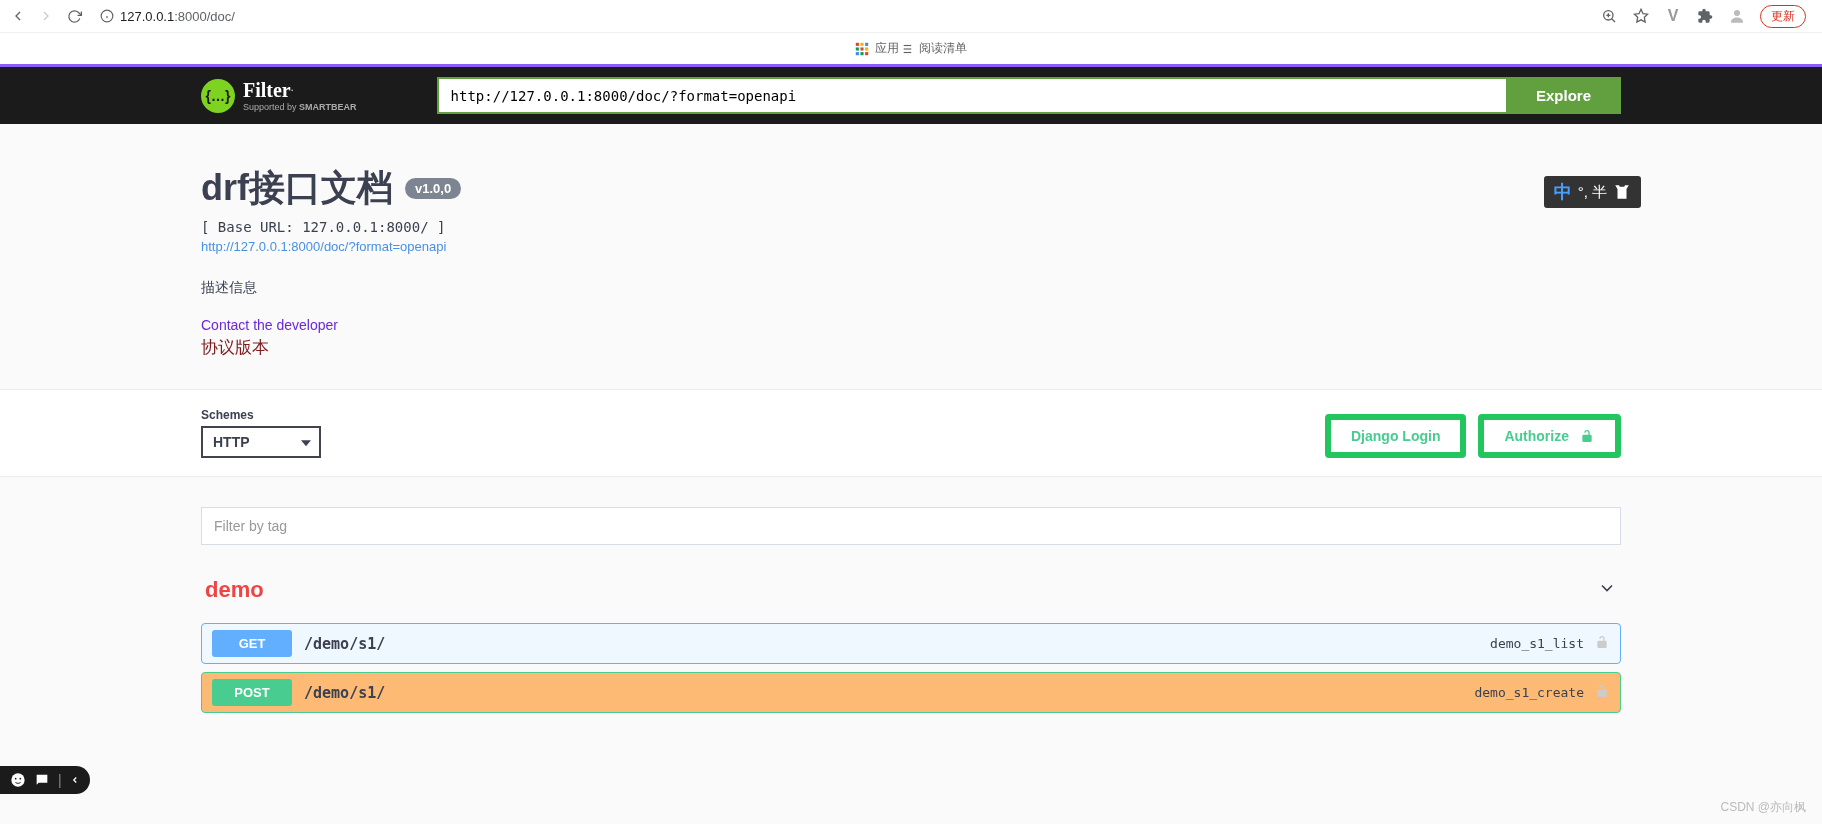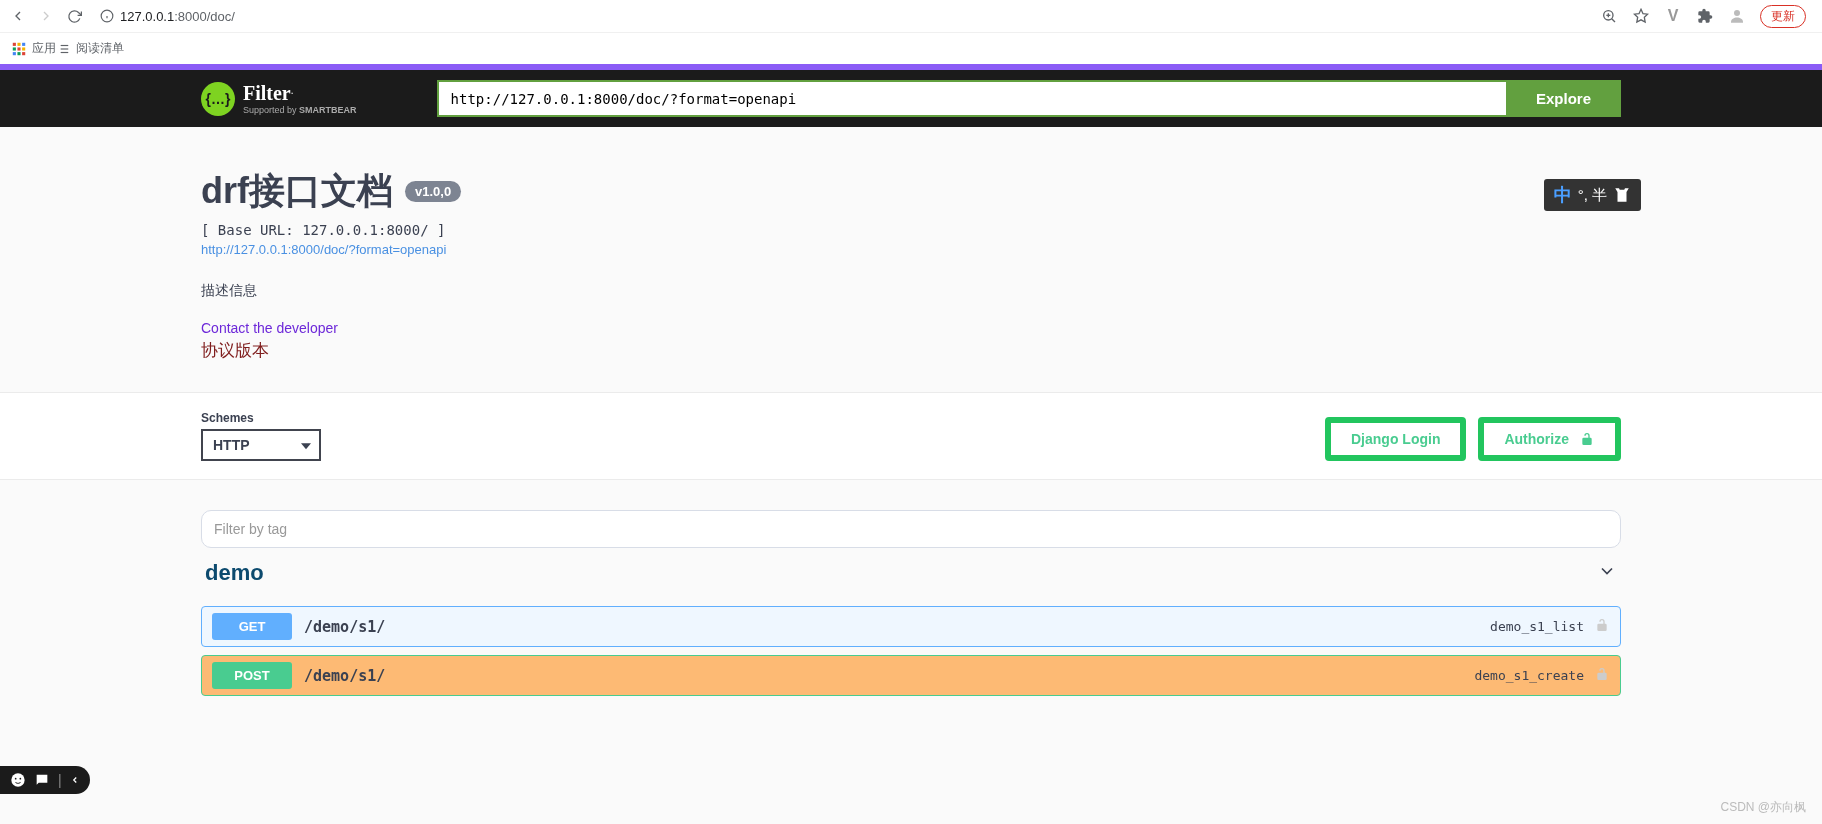--- a/index.html
+++ b/index.html
@@ -1,29 +1,29 @@
 <!DOCTYPE html>
 <html><head>
   <meta charset="utf-8">
   <style>
     * { margin: 0; padding: 0; box-sizing: border-box; }
     body { font-family: -apple-system, BlinkMacSystemFont, "Segoe UI", sans-serif; background: #fafafa; color: #3b4151; }
     
     
-    .browser-chrome { background: #fff; border-bottom: 6px solid #8b5cf6; }
+    .browser-chrome { background: #fff; border-bottom: 3px solid #8b5cf6; }
     .browser-toolbar { display: flex; align-items: center; padding: 4px 8px; gap: 8px; height: 32px; }
     .nav-btn { width: 20px; height: 20px; display: flex; align-items: center; justify-content: center; color: #5f6368; cursor: pointer; }
     .nav-btn.disabled { color: #ccc; }
     .url-bar { flex: 0 0 auto; display: flex; align-items: center; gap: 6px; padding: 0 8px; font-size: 13px; color: #5f6368; }
     .url-bar .host { color: #202124; }
     .chrome-spacer { flex: 1; }
     .chrome-icons { display: flex; align-items: center; gap: 14px; padding-right: 8px; }
     .chrome-icon { width: 18px; height: 18px; display: flex; align-items: center; justify-content: center; color: #5f6368; }
     .update-btn { color: #d93025; border: 1px solid #d93025; border-radius: 12px; padding: 2px 10px; font-size: 12px; }
-    .bookmarks-bar { display: flex; align-items: center; justify-content: flex-start; padding: 4px 12px; height: 32px; border-top: 1px solid #f0f0f0; }
+    .bookmarks-bar { display: flex; align-items: center; justify-content: center; padding: 4px 12px; height: 32px; border-top: 1px solid #f0f0f0; }
     .bookmark-item { display: flex; align-items: center; gap: 6px; font-size: 12px; color: #5f6368; }
     .apps-icon { width: 14px; height: 14px; }
     
     
     .swagger-topbar { background: #1b1b1b; padding: 10px 0; }
     .topbar-wrapper { max-width: 1460px; margin: 0 auto; padding: 0 20px; display: flex; align-items: center; gap: 20px; }
     .swagger-logo { display: flex; align-items: center; gap: 8px; }
     .logo-badge { width: 34px; height: 34px; background: #7ed321; border-radius: 50%; display: flex; align-items: center; justify-content: center; color: #1b1b1b; font-weight: bold; font-size: 14px; }
     .logo-text { color: #fff; }
     .logo-text .main { font-size: 20px; font-weight: 600; font-family: Georgia, serif; }
@@ -50,25 +50,25 @@
     .scheme-wrapper { max-width: 1460px; margin: 0 auto; padding: 0 20px; display: flex; align-items: flex-end; justify-content: space-between; }
     .scheme-label { font-size: 12px; font-weight: 700; color: #3b4151; margin-bottom: 4px; }
     .scheme-select { border: 2px solid #41444e; padding: 6px 30px 6px 10px; font-size: 14px; font-weight: 700; color: #3b4151; background: #fff; appearance: none; position: relative; min-width: 120px; }
     .scheme-select-wrap { position: relative; display: inline-block; }
     .scheme-select-wrap::after { content: ''; position: absolute; right: 10px; top: 50%; transform: translateY(-30%); border-left: 5px solid transparent; border-right: 5px solid transparent; border-top: 6px solid #3b4151; pointer-events: none; }
     .auth-buttons { display: flex; gap: 12px; }
     .auth-btn { border: 6px solid #22c55e; background: transparent; color: #49cc90; padding: 8px 20px; font-size: 14px; font-weight: 700; border-radius: 4px; cursor: pointer; display: flex; align-items: center; gap: 10px; }
     
     
     .operations { max-width: 1460px; margin: 0 auto; padding: 30px 20px; }
-    .filter-input { width: 100%; padding: 10px 12px; border: 1px solid #d8dde7; font-size: 14px; color: #3b4151; outline: none; border-radius: 10px; }
+    .filter-input { width: 100%; padding: 10px 12px; border: 1px solid #d8dde7; font-size: 14px; color: #3b4151; outline: none; border-radius: 0; margin-bottom: 20px; }
     .filter-input::placeholder { color: #999; }
     
     .tag-header { display: flex; align-items: center; justify-content: space-between; padding: 12px 4px; cursor: pointer; }
-    .tag-name { font-size: 22px; font-weight: 700; color: #0c4a6e; }
+    .tag-name { font-size: 22px; font-weight: 700; color: #ef4444; }
     .tag-toggle { font-size: 20px; color: #3b4151; }
     
     .operation { border-radius: 4px; margin-top: 8px; display: flex; align-items: center; padding: 6px 10px; }
     .operation.get { background: #eff7ff; border: 1px solid #61affe; }
     .operation.post { background: #fdba74; border: 1px solid #49cc90; }
     .method-badge { font-size: 13px; font-weight: 700; color: #fff; padding: 6px 0; border-radius: 3px; min-width: 80px; text-align: center; }
     .method-badge.get { background: #61affe; }
     .method-badge.post { background: #49cc90; }
     .op-path { font-family: monospace; font-size: 15px; font-weight: 600; color: #3b4151; margin-left: 12px; flex: 1; }
     .op-id { font-family: monospace; font-size: 13px; color: #3b4151; margin-right: 10px; }

